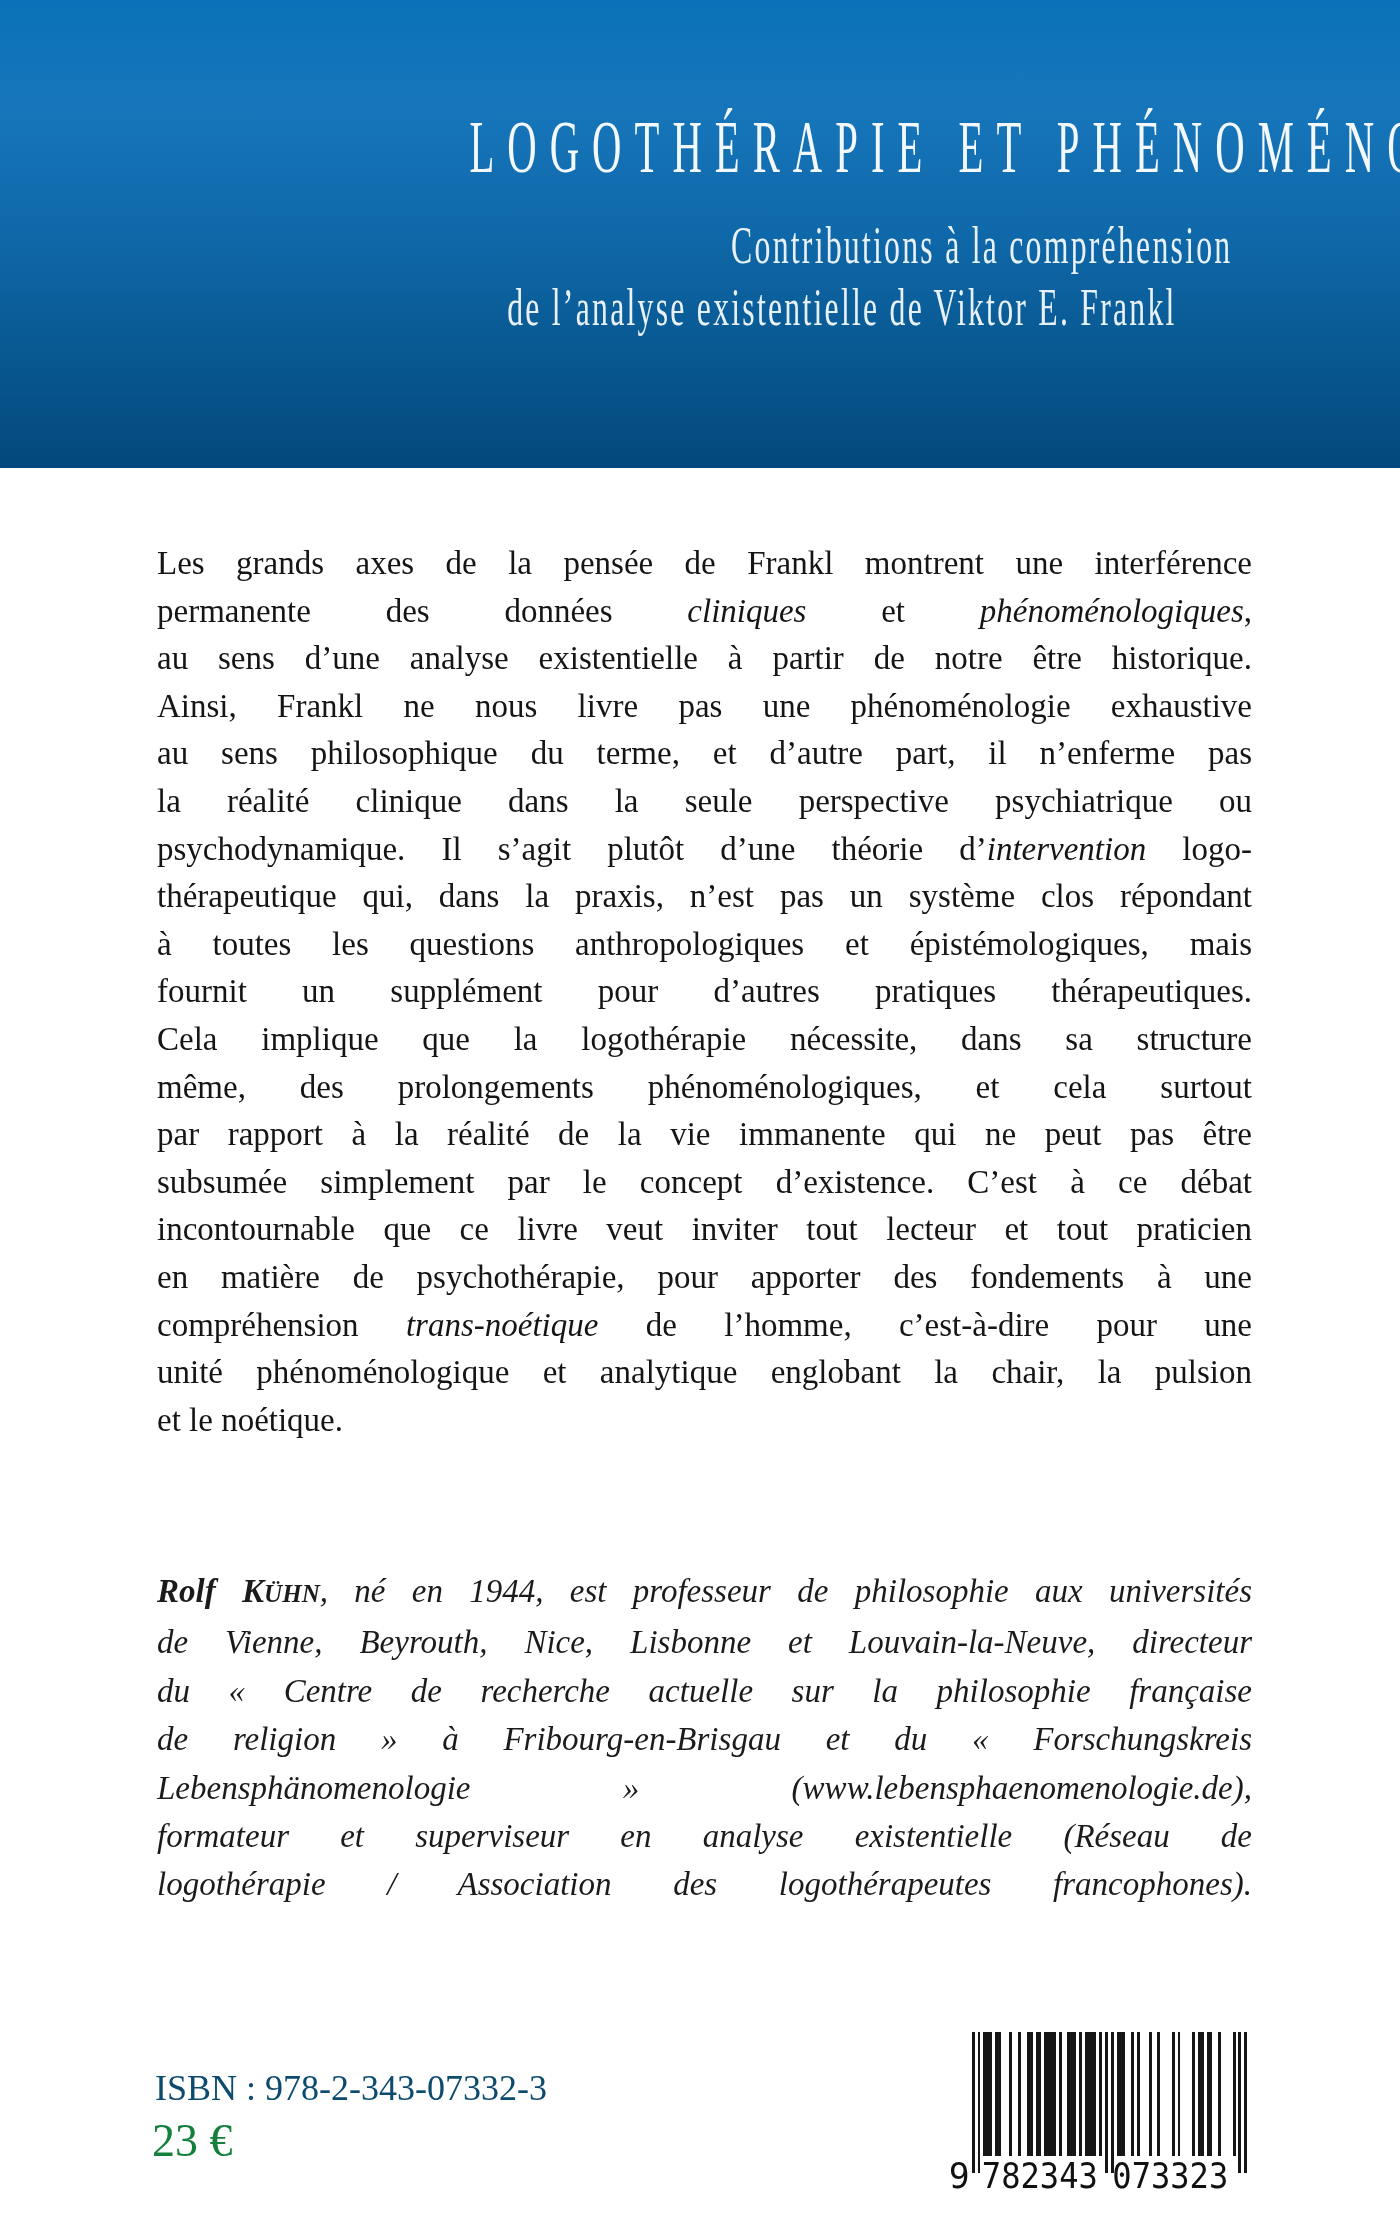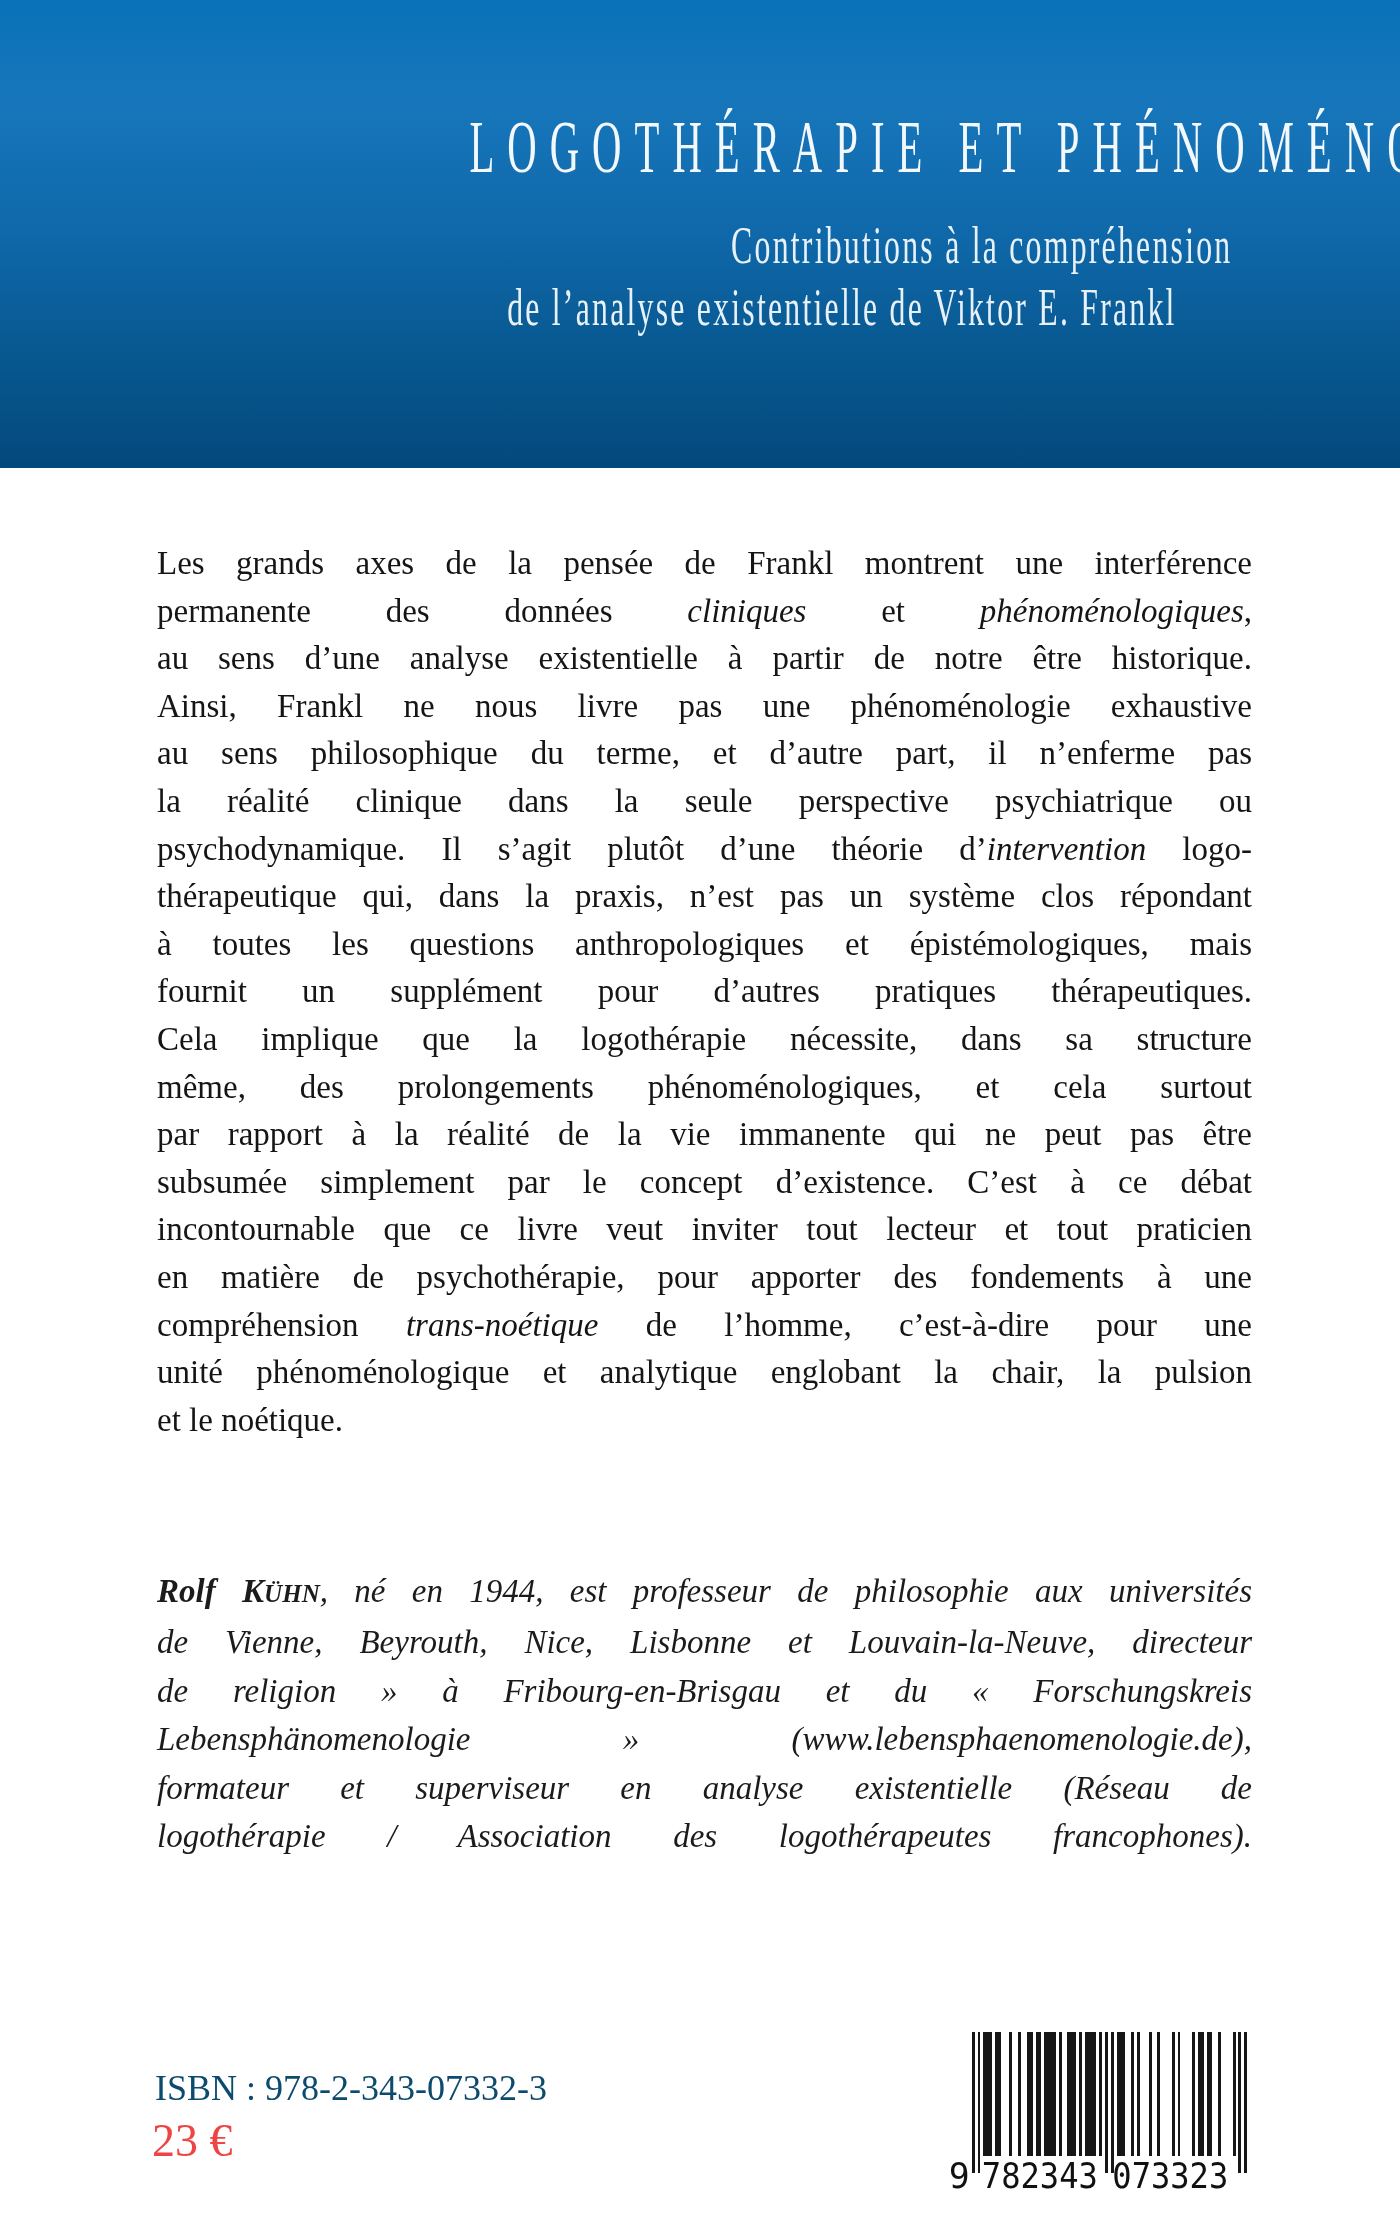--- a/index.html
+++ b/index.html
@@ -34,21 +34,21 @@
   .textblock{position:absolute;left:157px;width:1095px;}
   .synopsis{top:540px;font-size:33px;line-height:47.6px;}
   .bio{top:1567px;font-size:33px;line-height:48.4px;font-style:italic;color:#1b1b1b;}
   .line{text-align:justify;text-align-last:justify;text-justify:inter-word;}
   .synopsis .line:last-child{text-align-last:left;}
   .it{font-style:italic;}
   .bd{font-weight:bold;}
   .sc{font-size:0.76em;}
   
   .isbn{position:absolute;left:155px;top:2070px;font-size:36px;line-height:1;color:#0c4a6e;}
-  .price{position:absolute;left:152px;top:2118px;font-size:46px;line-height:1;color:#ef4444;}
+  .price{position:absolute;left:152px;top:2118px;font-size:46px;line-height:1;color:#15803d;}
   .barcode{position:absolute;left:950px;top:2032px;width:300px;height:157px;}
   .barcode svg{display:block;width:100%;height:100%;}
   .barcode rect{fill:#161616;}
   .barcode text{
     font-family:"DejaVu Sans Mono","Liberation Mono",monospace;
     font-size:12px;fill:#111111;
   }
 </style>
 </head>
 <body>
@@ -81,20 +81,21 @@
         <div class="line"><span>subsumée simplement par le concept d’existence. C’est à ce débat</span></div>
         <div class="line"><span>incontournable que ce livre veut inviter tout lecteur et tout praticien</span></div>
         <div class="line"><span>en matière de psychothérapie, pour apporter des fondements à une</span></div>
         <div class="line"><span>compréhension </span><span class="it">trans-noétique</span><span> de l’homme, c’est-à-dire pour une</span></div>
         <div class="line"><span>unité phénoménologique et analytique englobant la chair, la pulsion</span></div>
         <div class="line"><span>et le noétique.</span></div>
       </div>
     <div class="textblock bio">
         <div class="line"><span class="bd">Rolf K</span><span class="bd sc">ÜHN</span><span>, né en 1944, est professeur de philosophie aux universités</span></div>
         <div class="line"><span>de Vienne, Beyrouth, Nice, Lisbonne et Louvain-la-Neuve, directeur</span></div>
+        <div class="line"><span>du « Centre de recherche actuelle sur la philosophie française</span></div>
         <div class="line"><span>de religion » à Fribourg-en-Brisgau et du « Forschungskreis</span></div>
         <div class="line"><span>Lebensphänomenologie » (www.lebensphaenomenologie.de),</span></div>
         <div class="line"><span>formateur et superviseur en analyse existentielle (Réseau de</span></div>
         <div class="line"><span>logothérapie / Association des logothérapeutes francophones).</span></div>
       </div>
   </main>
 
   <footer>
     <div class="isbn">ISBN : 978-2-343-07332-3</div>
     <div class="price">23 €</div>

